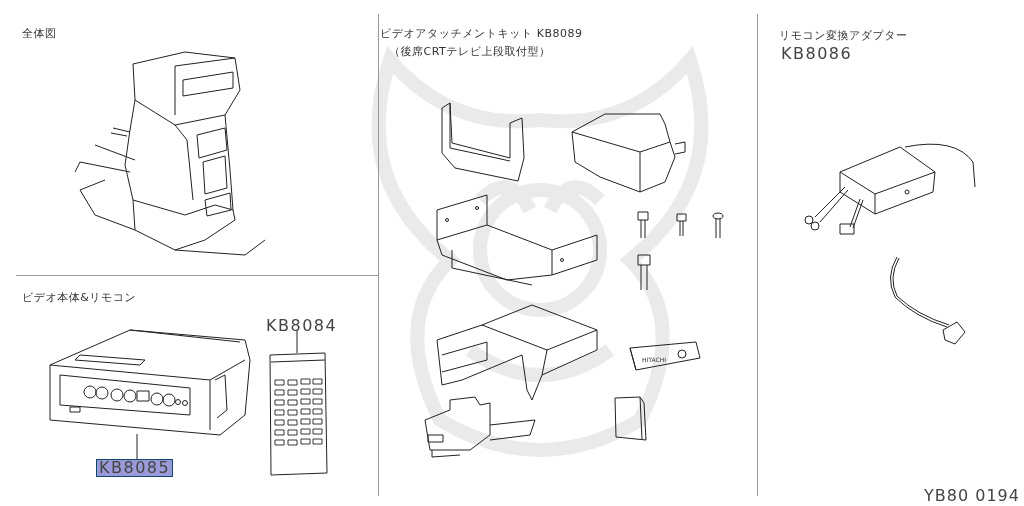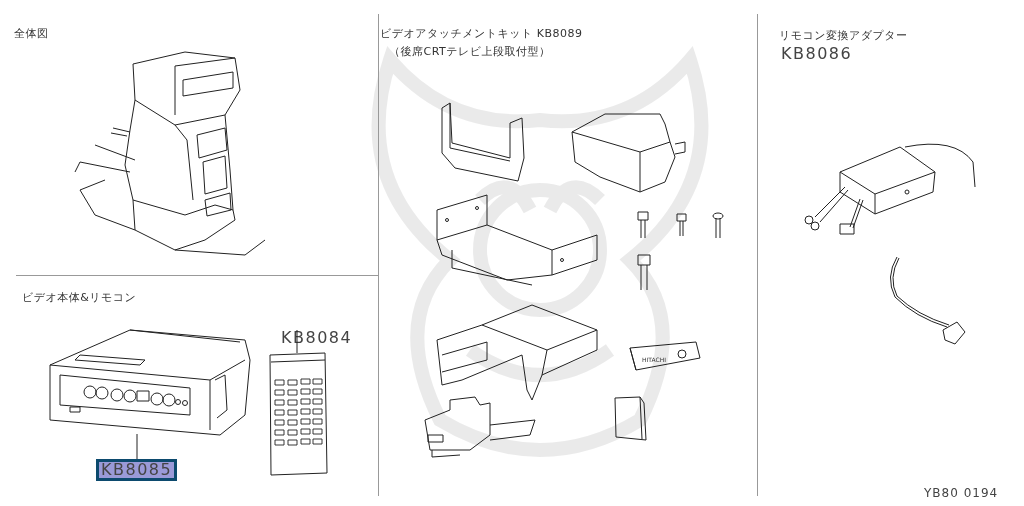--- a/index.html
+++ b/index.html
@@ -2,21 +2,21 @@
 <html><head>
 <meta charset="utf-8">
 <style>
   html, body { margin:0; padding:0; background:#ffffff; }
   body { width:1024px; height:506px; position:relative; overflow:hidden;
          font-family:"DejaVu Sans", sans-serif; color:#333; }
   .label { position:absolute; font-size:11px; color:#333; white-space:nowrap; letter-spacing:0.5px; }
   .partno { position:absolute; font-size:16px; color:#444; letter-spacing:1.5px; font-family:"DejaVu Sans", sans-serif; }
   .vline { position:absolute; width:1px; background:#999; }
   .hline { position:absolute; height:1px; background:#999; }
-  .hl { background:#9a9ad8; border:3px solid #0c4a6e; }
+  .hl { background:#9a9ad8; border:1px solid #0c4a6e; }
   svg { position:absolute; overflow:visible; }
   svg * { vector-effect:non-scaling-stroke; }
   .wm { position:absolute; left:330px; top:20px; width:420px; height:460px; opacity:0.08; }
 </style>
 </head>
 <body>
 
 <svg class="wm" viewBox="0 0 420 460" width="420" height="460">
   <g fill="none" stroke="#000" stroke-width="14">
     <path d="M60 40 Q20 160 120 240 Q60 300 110 400 Q210 460 310 400 Q360 300 300 240 Q400 160 360 40 Q300 110 210 100 Q120 110 60 40Z"></path>
@@ -25,21 +25,21 @@
     <path d="M150 180 Q180 150 200 190"></path>
     <path d="M270 180 Q240 150 220 190"></path>
   </g>
 </svg>
 
 <div class="vline" style="left:378px; top:14px; height:482px;"></div>
 <div class="vline" style="left:757px; top:14px; height:482px;"></div>
 <div class="hline" style="left:16px; top:275px; width:363px;"></div>
 
 <div>
-  <div class="label" style="left:14px; top:26px;">全体図</div>
+  <div class="label" style="left:22px; top:26px;">全体図</div>
   <svg style="left:75px; top:40px;" width="220" height="220" viewBox="0 0 220 220">
     <g fill="none" stroke="#222" stroke-width="1">
       <path d="M58 24 L110 12 L160 18 L165 50 L150 75 L100 85 L60 60 Z"></path>
       <path d="M100 26 L160 18"></path>
       <path d="M100 26 L100 75"></path>
       <path d="M108 40 L158 32 L158 48 L108 56 Z"></path>
       <path d="M60 60 L55 90 L50 125 L58 160 L110 175 L140 165"></path>
       <path d="M100 85 L112 100 L118 160"></path>
       <path d="M150 75 L155 130 L158 170 L140 165"></path>
       <path d="M122 95 L150 88 L152 110 L124 118 Z"></path>
@@ -76,21 +76,21 @@
         <circle cx="124" cy="80" r="6"></circle>
       <circle cx="133" cy="82" r="2.5"></circle>
         <circle cx="140" cy="83" r="2.5"></circle>
       <rect x="25" y="87" width="10" height="5"></rect>
       <path d="M170 60 L180 55 L182 90 L172 98"></path>
       <path d="M92 114 L92 140"></path>
     </g>
   </svg>
   <div class="partno hl" style="left:96px; top:459px; padding:0 2px; line-height:16px;">KB8085</div>
 
-  <div class="partno" style="left:266px; top:328px;margin-left:15px;">KB8084</div>
+  <div class="partno" style="left:266px; top:316px;">KB8084</div>
   <svg style="left:265px; top:330px;" width="70" height="150" viewBox="0 0 70 150">
     <g fill="none" stroke="#222" stroke-width="1">
       <path d="M32 0 L32 23"></path>
       <path d="M5 25 L60 23 L62 143 L6 145 Z"></path>
       <path d="M6 32 L60 30"></path>
       <g stroke-width="0.9">
         <rect x="10" y="50" width="9" height="5"></rect>
           <rect x="23" y="50" width="9" height="5"></rect>
           <rect x="36" y="49" width="9" height="5"></rect>
           <rect x="48" y="49" width="9" height="5"></rect>
@@ -216,13 +216,13 @@
   </svg>
   <svg style="left:885px; top:252px;" width="100" height="100" viewBox="0 0 100 100">
     <g fill="none" stroke="#222" stroke-width="1">
       <path d="M12 5 Q0 25 10 45 Q30 65 62 75"></path>
       <path d="M14 6 Q3 26 12 44 Q32 63 64 73"></path>
       <path d="M58 78 L72 70 L80 80 L70 92 L60 88 Z"></path>
     </g>
   </svg>
 </div>
 
-<div class="partno" style="left:924px; top:486px; font-size:12px; letter-spacing:1px;">YB80 0194</div>
+<div class="partno" style="left:924px; top:486px; font-size:16px; letter-spacing:1px;">YB80 0194</div>
 
 </body></html>

